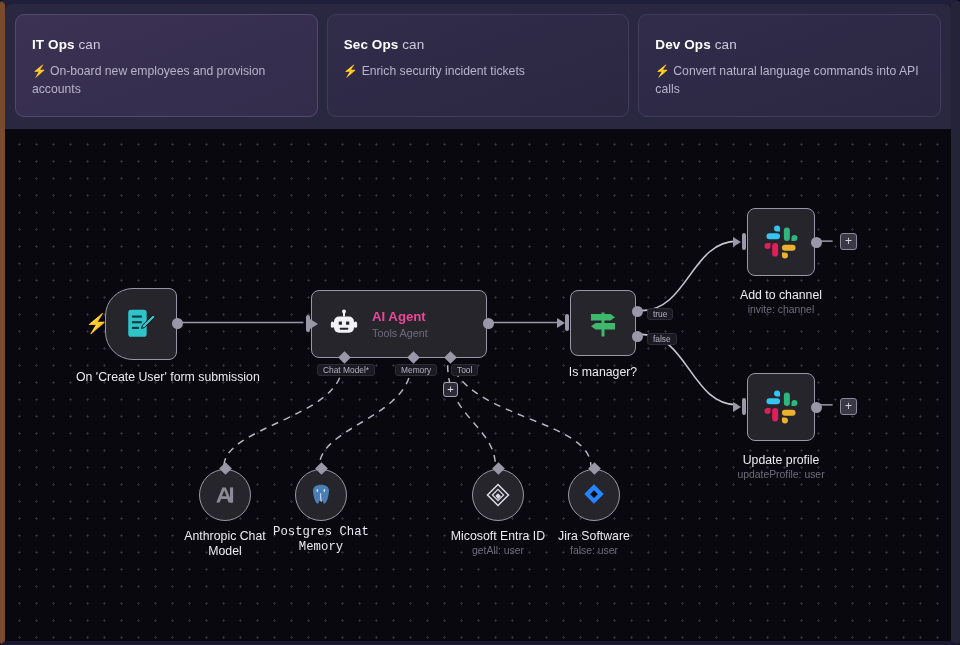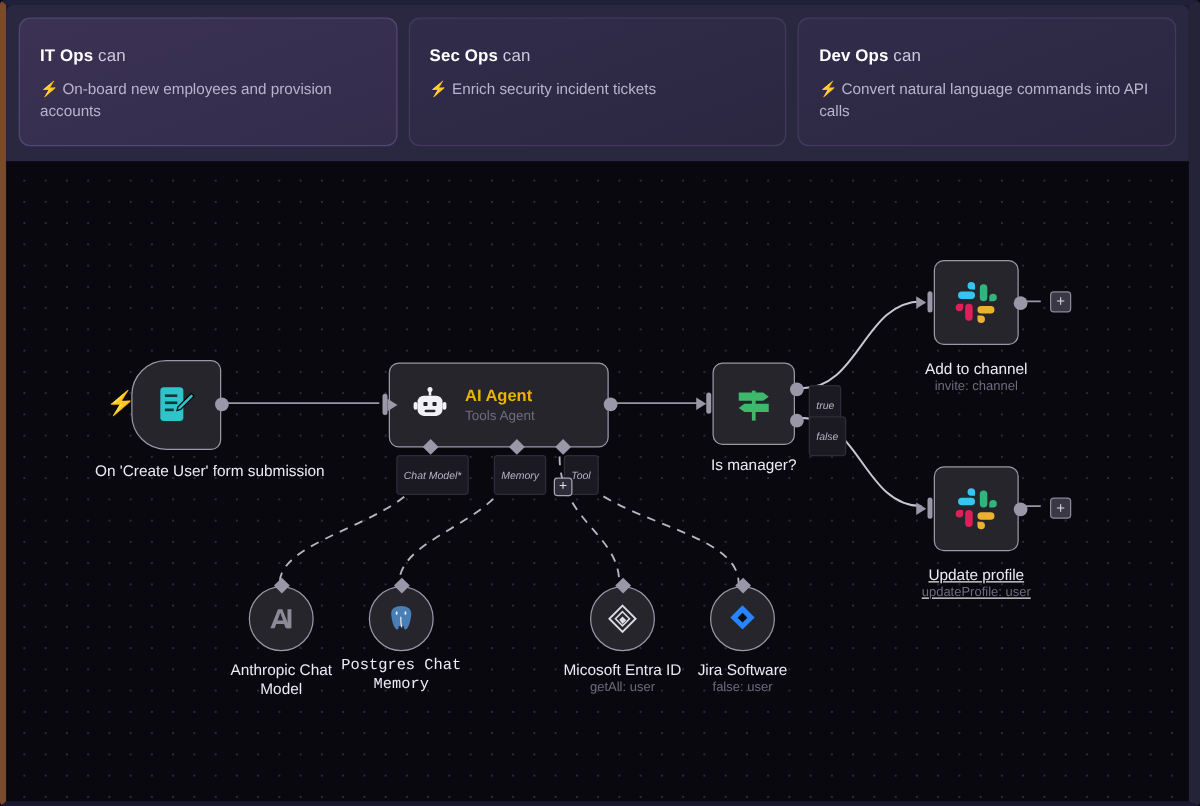--- a/index.html
+++ b/index.html
@@ -66,21 +66,21 @@
 
   .trigger-box {
     width: 72px; height: 72px;
     border-radius: 28px 8px 8px 28px;
   }
   .agent-box {
     width: 176px; height: 68px; border-radius: 8px;
     justify-content: flex-start; padding-left: 17px; gap: 13px;
   }
   .agent-txt { text-align: left; }
-  .agent-title { color: #eab308; font-size: 13.2px; font-weight: bold; line-height: 1.2;}
+  .agent-title { color: #ec4899; font-size: 13.2px; font-weight: bold; line-height: 1.2;}
   .agent-sub { color: #6f6b7d; font-size: 10.8px; margin-top: 2px;}
   .if-box { width: 66px; height: 66px; border-radius: 8px; }
   .slack-box { width: 68px; height: 68px; border-radius: 8px; }
 
   .circ-node {
     width: 52px; height: 52px; border-radius: 50%;
     background: #26252c; border: 1.4px solid #9a97a8;
     display: flex; align-items: center; justify-content: center;
   }
 
@@ -95,22 +95,22 @@
   }
   .inbar {
     position: absolute; width: 4px; height: 17px; border-radius: 2px; background: #9a97a8;
   }
   .diamond {
     position: absolute; width: 9px; height: 9px; background: #9a97a8;
     transform: rotate(45deg);
   }
   .port-lbl {
     position: absolute; background: #1b1a22; color: #b5b1c2;
-    font-size: 8.4px; padding: 10px 5px; border-radius: 3px;
-    white-space: nowrap; border: 1px solid #2e2c38; font-style: italic;
+    font-size: 8.4px; padding: 0 5px; border-radius: 3px;
+    white-space: nowrap; border: 1px solid #2e2c38;
   }
   .plus-btn {
     position: absolute; width: 17px; height: 17px; border-radius: 3px;
     background: #3a3845; border: 1px solid #8b8899;
     color: #d8d5e0; font-size: 12px; line-height: 14px; text-align: center;
   }
   .plus-sm {
     position: absolute; width: 15px; height: 15px; border-radius: 3px;
     background: #2e2c38; border: 1.3px solid #a6a3b2;
     color: #e3e0ea; font-size: 11px; line-height: 12px; text-align: center;
@@ -273,21 +273,21 @@
       <div class="inarrow" style="left:-14px; top:29px;"></div>
       <div class="nbox slack-box">
         <svg width="38" height="38" viewBox="0 0 24 24">
           <path d="M5.4 14.5a1.9 1.9 0 1 1-1.9-1.9h1.9zm1 0a1.9 1.9 0 0 1 3.8 0v4.8a1.9 1.9 0 1 1-3.8 0z" fill="#e01e5a"></path>
           <path d="M9.5 5.4a1.9 1.9 0 1 1 1.9-1.9v1.9zm0 1a1.9 1.9 0 0 1 0 3.8H4.7a1.9 1.9 0 1 1 0-3.8z" fill="#36c5f0"></path>
           <path d="M18.6 9.5a1.9 1.9 0 1 1 1.9 1.9h-1.9zm-1 0a1.9 1.9 0 0 1-3.8 0V4.7a1.9 1.9 0 1 1 3.8 0z" fill="#2eb67d"></path>
           <path d="M14.5 18.6a1.9 1.9 0 1 1-1.9 1.9v-1.9zm0-1a1.9 1.9 0 0 1 0-3.8h4.8a1.9 1.9 0 1 1 0 3.8z" fill="#ecb22e"></path>
         </svg>
       </div>
       <div class="dot" style="left:64px; top:29px;"></div>
-      <div class="nlabel" style="top:80px; width:170px;text-decoration:underline;">
+      <div class="nlabel" style="top:80px; width:170px;">
         <span>Update profile</span>
         <div class="nsub">updateProfile: user</div>
       </div>
     </div>
     <div class="plus-btn" style="left:835px; top:269px;">+</div>
 
     <div class="node" style="left:194px; top:340px;text-decoration:underline;">
       <div class="diamond" style="left:22px; top:-5px;"></div>
       <div class="circ-node">
         <svg width="26" height="26" viewBox="0 0 24 24">

